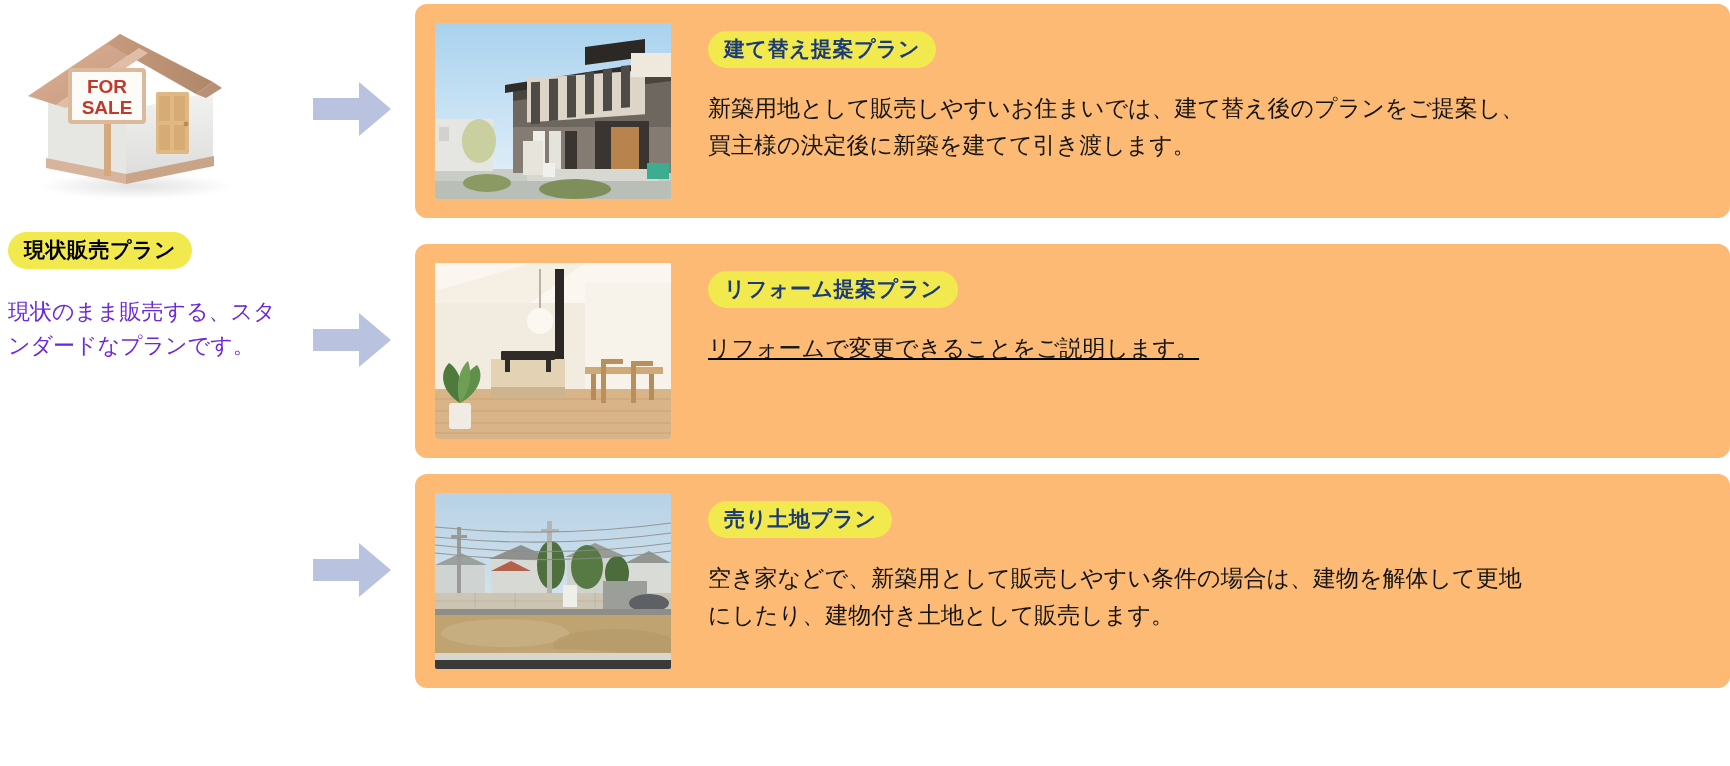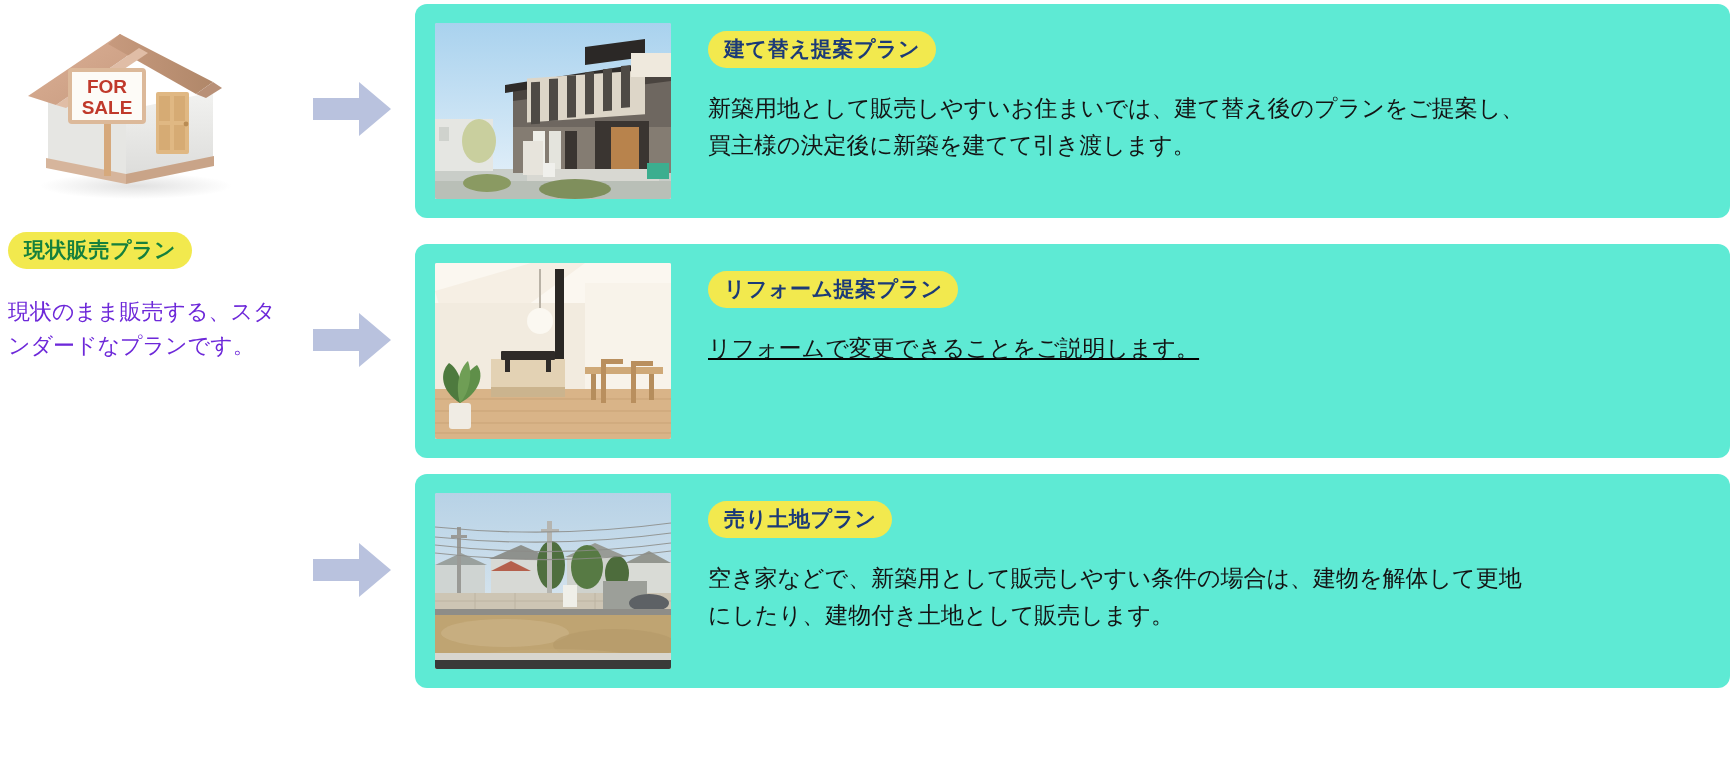--- a/index.html
+++ b/index.html
@@ -10,21 +10,21 @@
     overflow:hidden;
     position:relative;
   }
   #stage{position:relative;width:1730px;height:766px;}
 
   
   #left-col{position:absolute;left:8px;top:4px;width:300px;}
   .house-illu{width:255px;height:200px;position:relative;}
   .left-badge{
     display:inline-block;
-    background:#f2e94e;color:#15803d;
+    background:#f2e94e;color:#000000;
     border-radius:20px;
     padding:6px 16px 8px 16px;
     font-size:21px;font-weight:700;
     letter-spacing:.5px;
     line-height:1.1;
     margin-top:28px;
   }
   .left-desc{
     margin-top:26px;
     font-size:22px;line-height:1.55;
@@ -33,21 +33,21 @@
     font-weight:400;
   }
 
   
   .arrow{position:absolute;width:78px;height:58px;}
   .arrow svg{display:block;width:78px;height:58px;}
 
   
   .card{
     position:absolute;left:415px;width:1315px;
-    background:#5eead4;
+    background:#fdba74;
     border-radius:12px;
     box-sizing:border-box;
     overflow:hidden;
   }
   .card-inner{display:flex;align-items:flex-start;padding:19px 0 19px 20px;}
   .thumb{
     width:236px;height:176px;flex:0 0 236px;
     border-radius:2px;overflow:hidden;position:relative;
     background:#cfd6db;
   }

